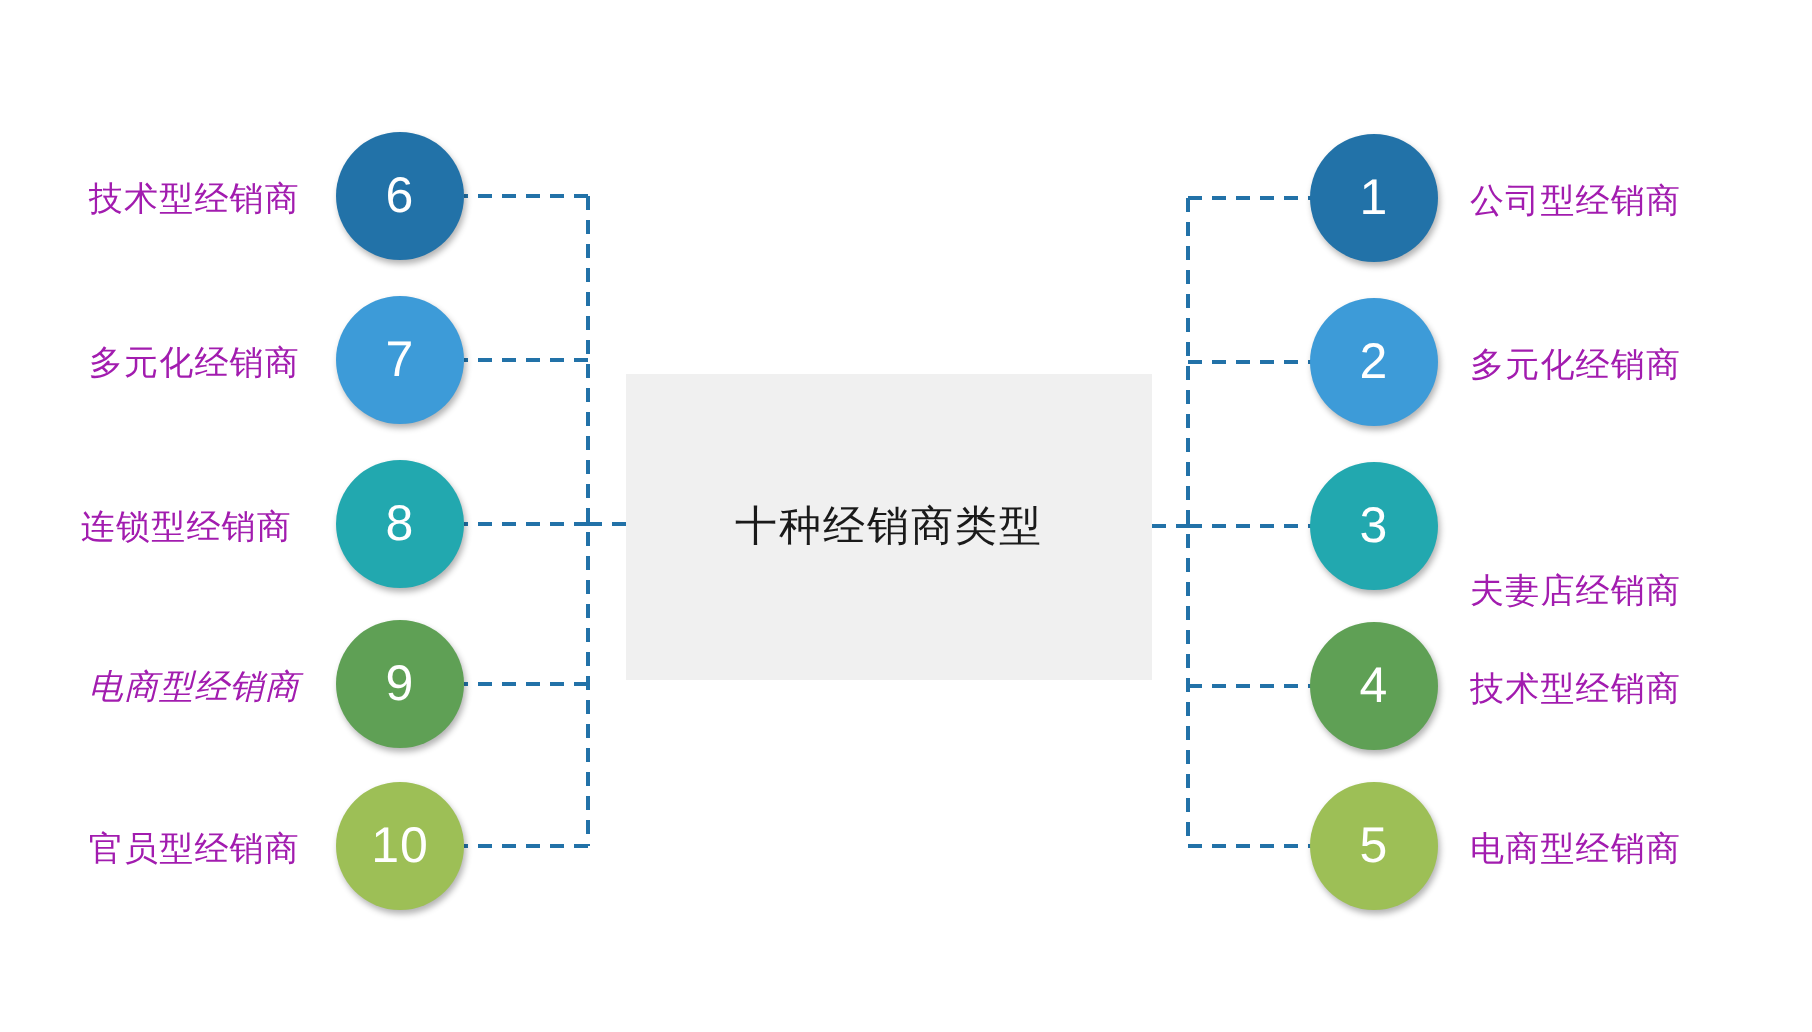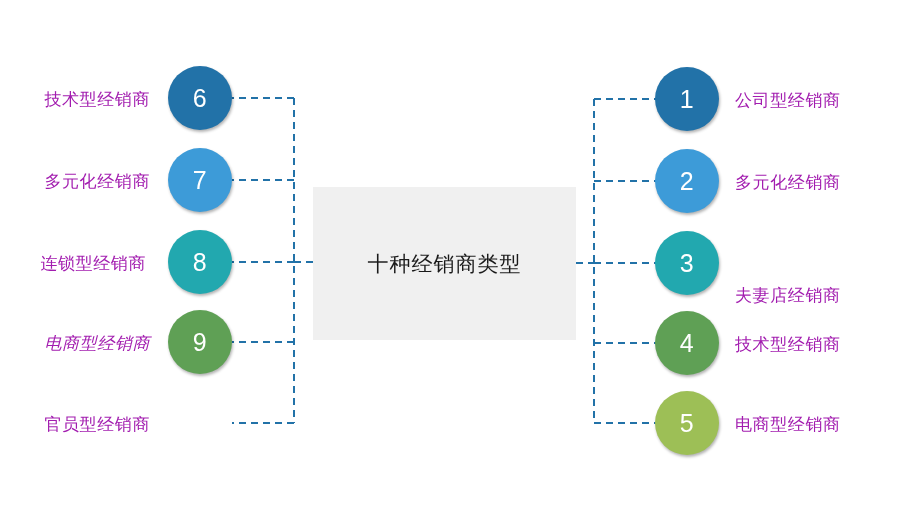--- a/index.html
+++ b/index.html
@@ -144,20 +144,25 @@
   </div>
   <div class="node-label left" style="right:760px; top:255px;">连锁型经销商</div>
 
   <div class="node" style="left:168px; top:310px;">
     <div class="bubble" style="background: rgb(95, 160, 85);">
       <span>9</span>
     </div>
   </div>
   <div class="node-label left" style="right:756px; top:335px;font-style:italic;">电商型经销商</div>
 
+  <div class="node" style="left:168px; top:391px;">
+    <div class="bubble" style="background: rgb(157, 191, 86);">
+      <span>10</span>
+    </div>
+  </div>
   <div class="node-label left" style="right:756px; top:416px;">官员型经销商</div>
 
   <div class="node" style="left:655px; top:67px;">
     <div class="bubble" style="background: rgb(34, 114, 168);">
       <span>1</span>
     </div>
   </div>
   <div class="node-label right" style="left:735px; top:92px;">公司型经销商</div>
 
   <div class="node" style="left:655px; top:149px;">

